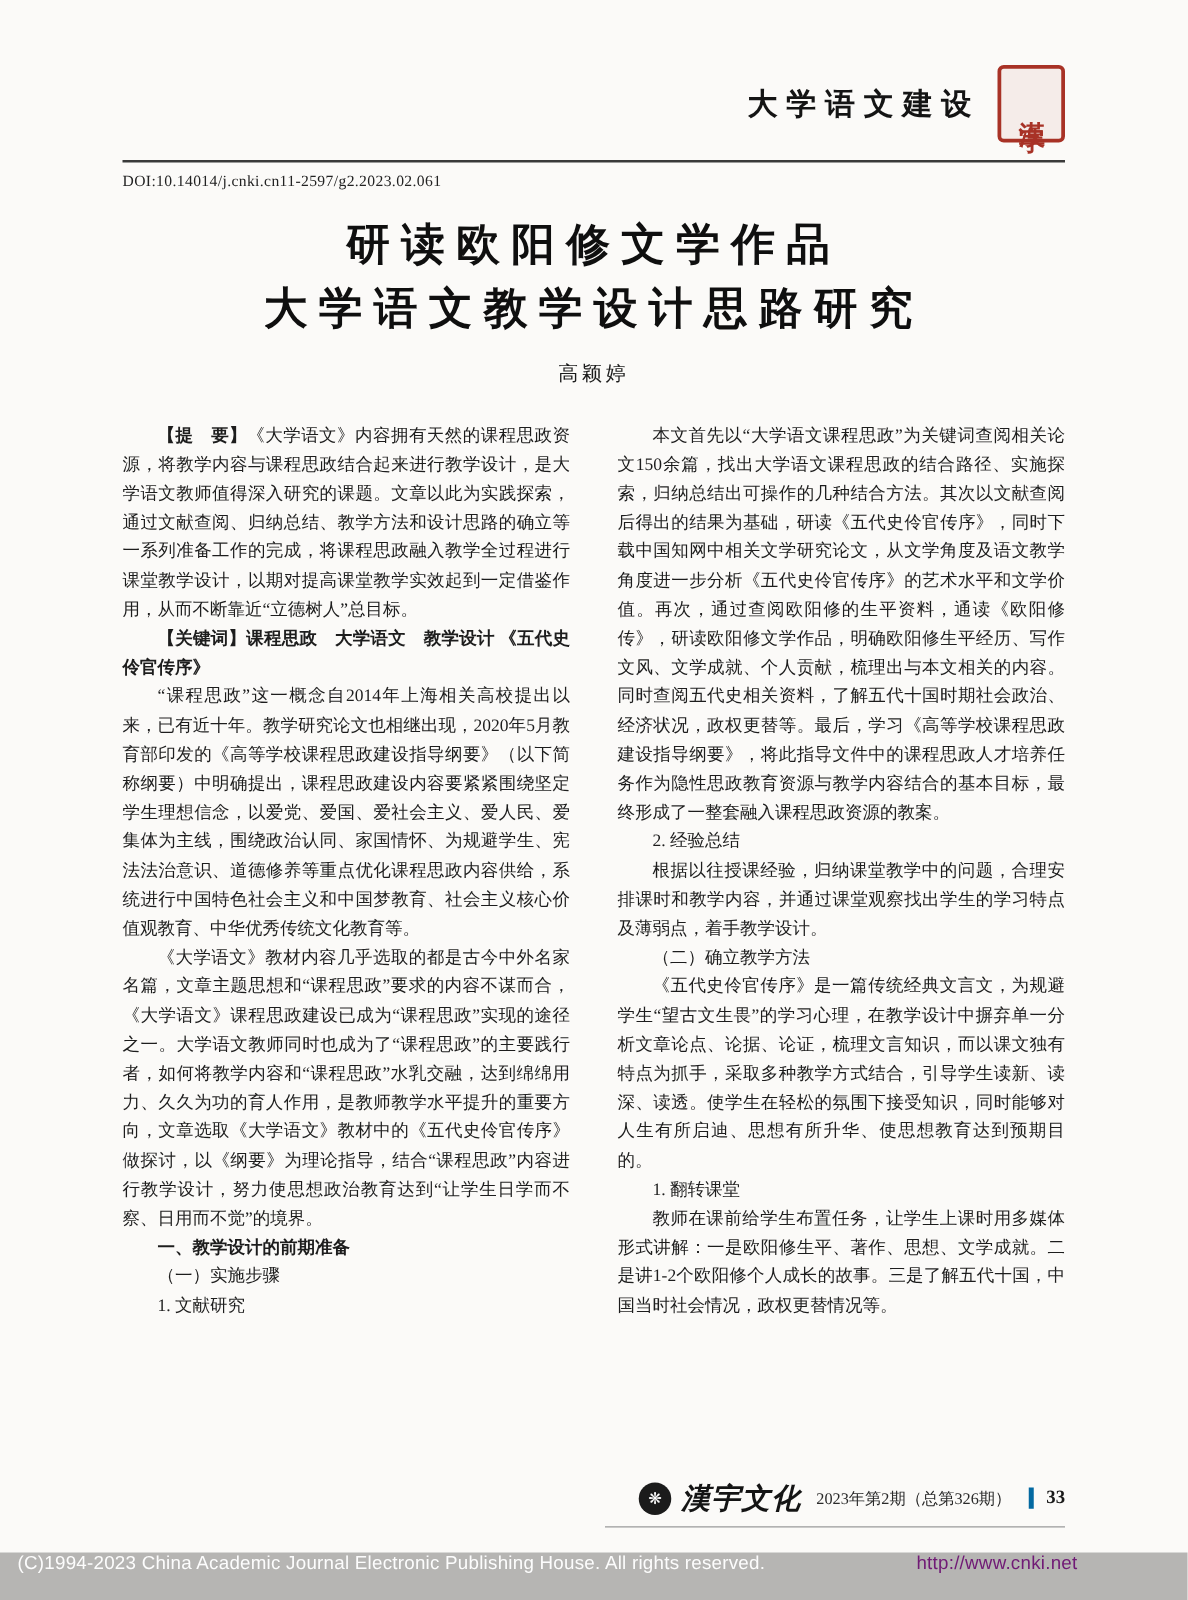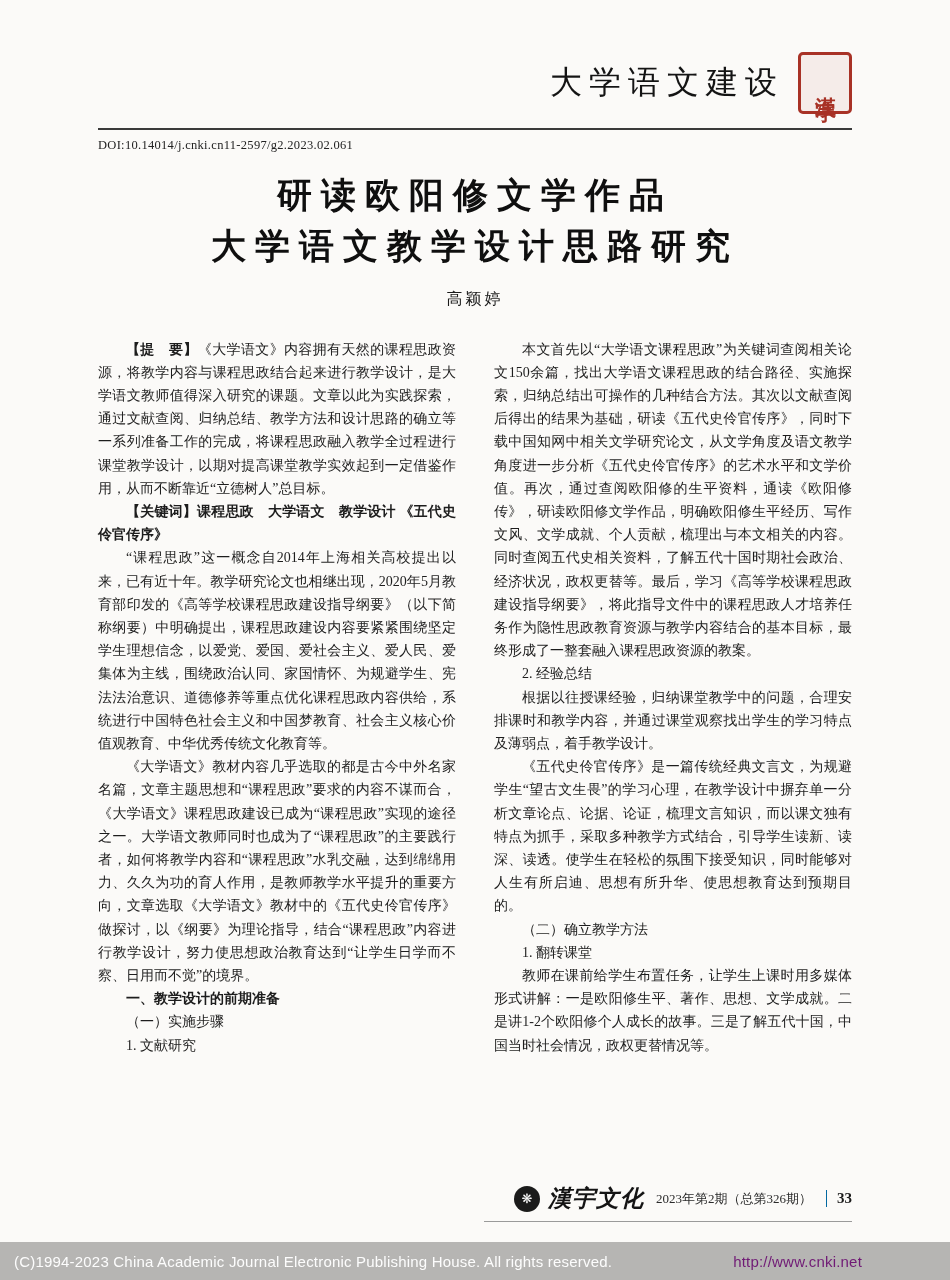--- a/index.html
+++ b/index.html
@@ -13,21 +13,21 @@
     overflow: hidden;
   }
   .page { position: absolute; inset: 0; }
 
   
   .masthead {
     display: flex; justify-content: flex-end; align-items: center;
     gap: 14px; padding: 48px 98px 0 98px; height: 118px;
   }
   .journal-name {
-    font-size: 32px; font-weight: normal; letter-spacing: 7px;
+    font-size: 24px; font-weight: bold; letter-spacing: 7px;
     color: #141414;
   }
   .seal {
     width: 54px; height: 62px;
     border: 3px solid #a83226; border-radius: 5px;
     background: rgba(168,50,38,0.07);
     color: #a83226;
     display: flex; align-items: center; justify-content: center;
   }
   .seal-text {
@@ -78,28 +78,28 @@
     display: inline-flex; align-items: center; justify-content: center;
     font-size: 13px; flex: 0 0 auto;
   }
   .brand {
     font-size: 23px; font-weight: bold; font-style: italic;
     letter-spacing: 1px; color: #141414;
   }
   .issue { font-size: 13px; color: #2a2a2a; margin-left: 4px; }
   .pagenum {
     font-size: 15px; font-weight: bold; color: #1a1a1a;
-    margin-left: 6px; padding-left: 10px; border-left: 1px solid #0369a1;
+    margin-left: 6px; padding-left: 10px; border-left: 4px solid #0369a1;
   }
 
   
   .copyright-bar {
     position: absolute; left: 0; right: 0; bottom: 0; height: 38px;
     background: #b6b5b3; color: #fdfdfd;
-    display: flex; align-items: center; justify-content: space-between;
+    display: flex; align-items: flex-start; justify-content: space-between;
     padding: 0 88px 0 14px;
     font-family: "Liberation Sans", "DejaVu Sans", sans-serif;
     font-size: 15px; letter-spacing: 0.2px;
   }
   .cnki-url { color: #701a75; text-decoration: none; }
 </style>
 </head>
 <body>
 
 <div class="page">
@@ -132,22 +132,22 @@
       <p class="para">《大学语文》教材内容几乎选取的都是古今中外名家名篇，文章主题思想和“课程思政”要求的内容不谋而合，《大学语文》课程思政建设已成为“课程思政”实现的途径之一。大学语文教师同时也成为了“课程思政”的主要践行者，如何将教学内容和“课程思政”水乳交融，达到绵绵用力、久久为功的育人作用，是教师教学水平提升的重要方向，文章选取《大学语文》教材中的《五代史伶官传序》做探讨，以《纲要》为理论指导，结合“课程思政”内容进行教学设计，努力使思想政治教育达到“让学生日学而不察、日用而不觉”的境界。</p>
       <p class="para heading">一、教学设计的前期准备</p>
       <p class="para">（一）实施步骤</p>
       <p class="para">1. 文献研究</p>
     </div>
 
     <div class="col">
       <p class="para">本文首先以“大学语文课程思政”为关键词查阅相关论文150余篇，找出大学语文课程思政的结合路径、实施探索，归纳总结出可操作的几种结合方法。其次以文献查阅后得出的结果为基础，研读《五代史伶官传序》，同时下载中国知网中相关文学研究论文，从文学角度及语文教学角度进一步分析《五代史伶官传序》的艺术水平和文学价值。再次，通过查阅欧阳修的生平资料，通读《欧阳修传》，研读欧阳修文学作品，明确欧阳修生平经历、写作文风、文学成就、个人贡献，梳理出与本文相关的内容。同时查阅五代史相关资料，了解五代十国时期社会政治、经济状况，政权更替等。最后，学习《高等学校课程思政建设指导纲要》，将此指导文件中的课程思政人才培养任务作为隐性思政教育资源与教学内容结合的基本目标，最终形成了一整套融入课程思政资源的教案。</p>
       <p class="para">2. 经验总结</p>
       <p class="para">根据以往授课经验，归纳课堂教学中的问题，合理安排课时和教学内容，并通过课堂观察找出学生的学习特点及薄弱点，着手教学设计。</p>
+      <p class="para">（二）确立教学方法</p>
       <p class="para">《五代史伶官传序》是一篇传统经典文言文，为规避学生“望古文生畏”的学习心理，在教学设计中摒弃单一分析文章论点、论据、论证，梳理文言知识，而以课文独有特点为抓手，采取多种教学方式结合，引导学生读新、读深、读透。使学生在轻松的氛围下接受知识，同时能够对人生有所启迪、思想有所升华、使思想教育达到预期目的。</p>
-      <p class="para">（二）确立教学方法</p>
       <p class="para">1. 翻转课堂</p>
       <p class="para">教师在课前给学生布置任务，让学生上课时用多媒体形式讲解：一是欧阳修生平、著作、思想、文学成就。二是讲1-2个欧阳修个人成长的故事。三是了解五代十国，中国当时社会情况，政权更替情况等。</p>
     </div>
 
   </section>
 
   <footer class="page-footer">
     <span class="logo-circle">❋</span>
     <span class="brand">漢宇文化</span>
     <span class="issue">2023年第2期（总第326期）</span>

